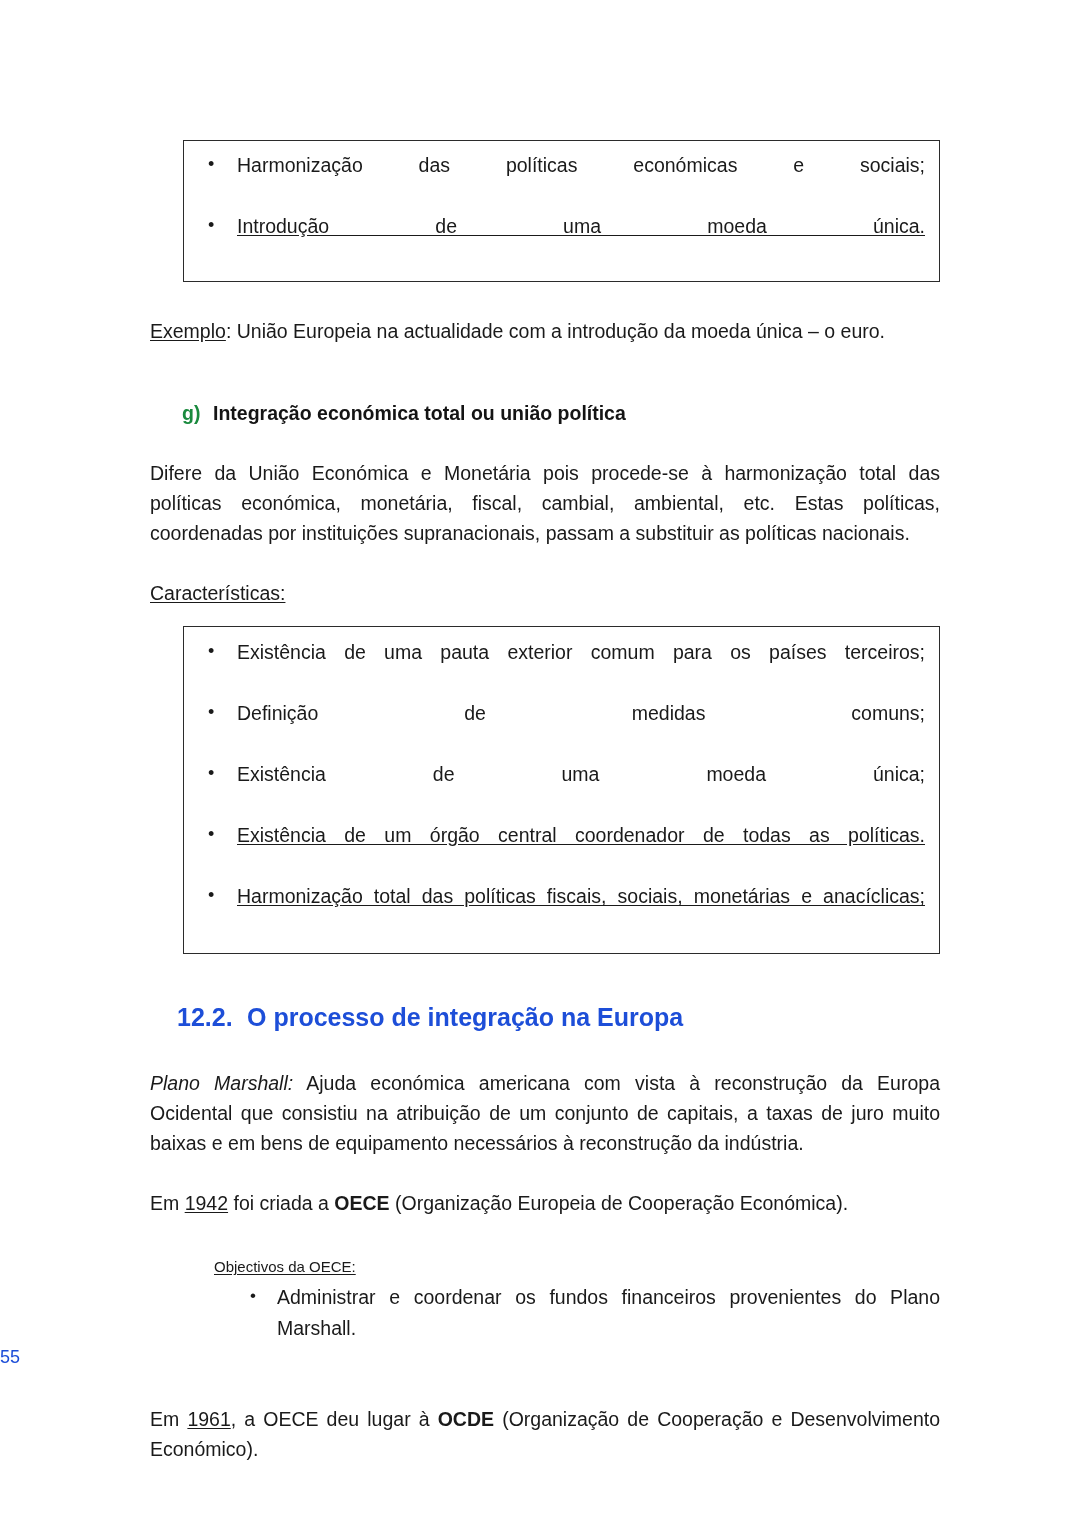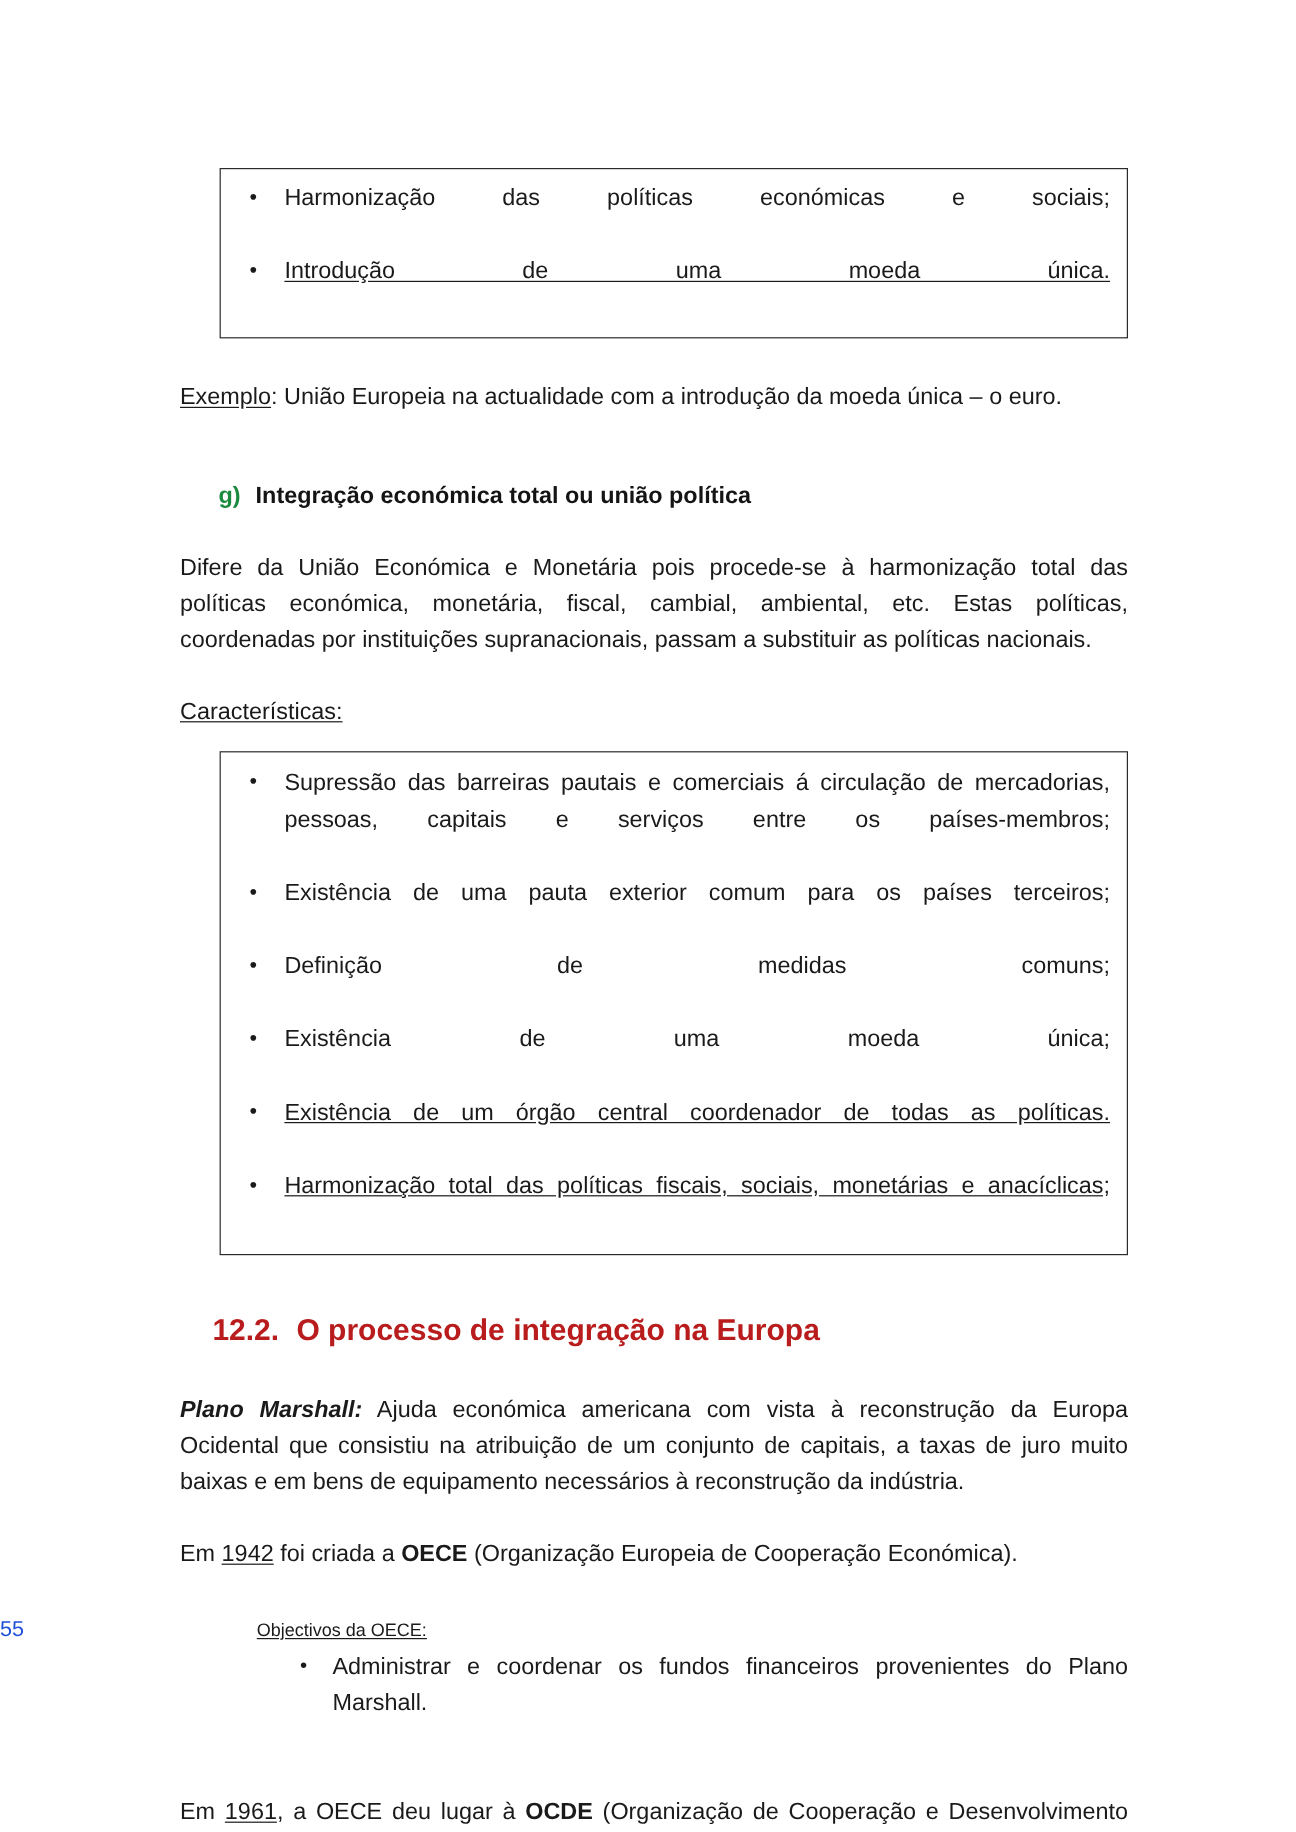--- a/index.html
+++ b/index.html
@@ -36,21 +36,21 @@
     margin: 0;
     font-size: 19.5px;
     line-height: 30px;
     text-align: justify;
     text-justify: inter-word;
     color: #1a1a1a;
   }
 
   .u { text-decoration: underline; text-underline-offset: 2px; }
   .b { font-weight: bold; }
-  .bi { font-weight: bold; font-style: italic; }
+  .bi { font-weight: normal; font-style: italic; }
 
   
   .framed {
     border: 1.6px solid #2b2b2b;
     box-sizing: border-box;
     padding: 10px 14px 12px 12px;
   }
   .box-top {
     margin-left: 33px;
     width: 757px;
@@ -108,21 +108,21 @@
     width: 31px;
   }
   .heading-g .htext { color: #141414; margin-top: 44px; }
 
   .heading-2 {
     margin: 0;
     padding-left: 27px;
     font-size: 25px;
     line-height: 34px;
     font-weight: bold;
-    color: #b91c1c;
+    color: #1d4ed8;
   }
   .heading-2 .num {
     display: inline-block;
     width: 70px;
   }
 
   
   .sub-label {
     margin: 0;
     padding-left: 64px;
@@ -202,23 +202,20 @@
     <p class="para">Difere da União Económica e Monetária pois procede-se à harmonização total das políticas económica, monetária, fiscal, cambial, ambiental, etc. Estas políticas, coordenadas por instituições supranacionais, passam a substituir as políticas nacionais.</p>
 
     <div class="sp-30"></div>
 
     <p class="para"><span class="u">Características:</span></p>
 
     <div class="sp-18"></div>
 
     <div class="framed box-chars">
       <ul class="bullets">
-        <li>
-          <span>Supressão das barreiras pautais e comerciais á circulação de mercadorias, pessoas, capitais e serviços entre os países-membros;</span>
-        </li>
         <li>
           <span>Existência de uma pauta exterior comum para os países terceiros;</span>
         </li>
         <li>
           <span>Definição de medidas comuns;</span>
         </li>
         <li>
           <span>Existência de uma moeda única;</span>
         </li>
         <li>

